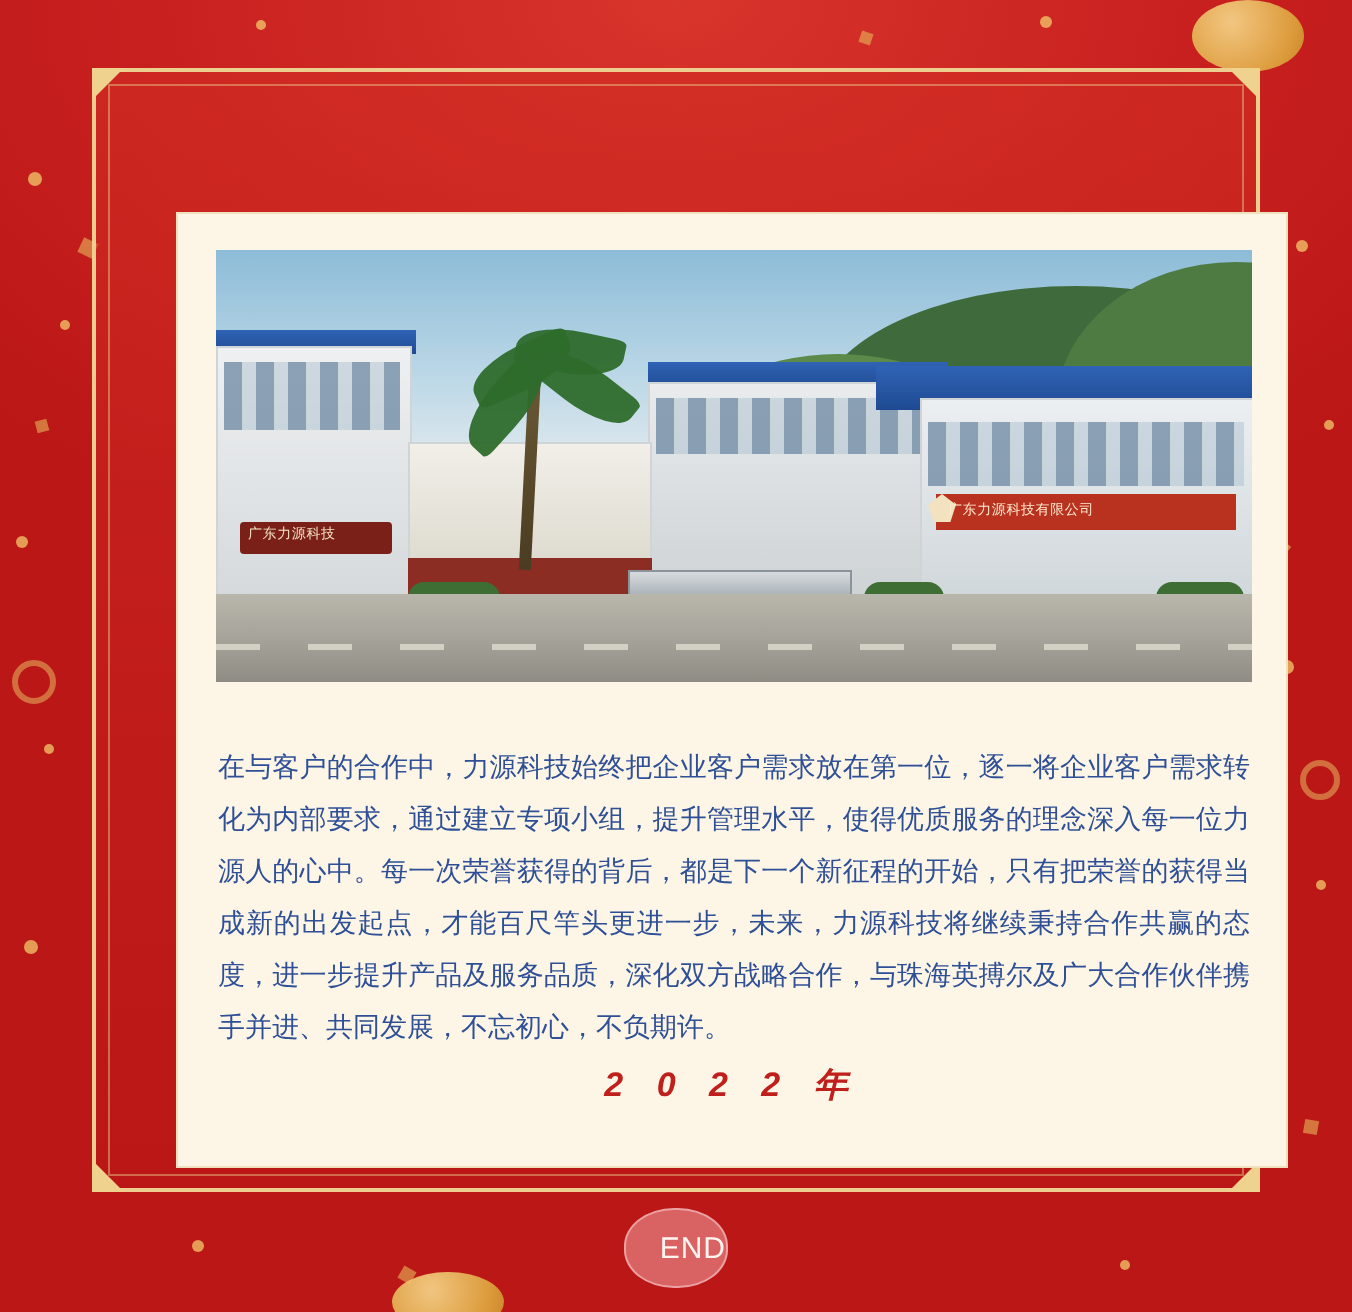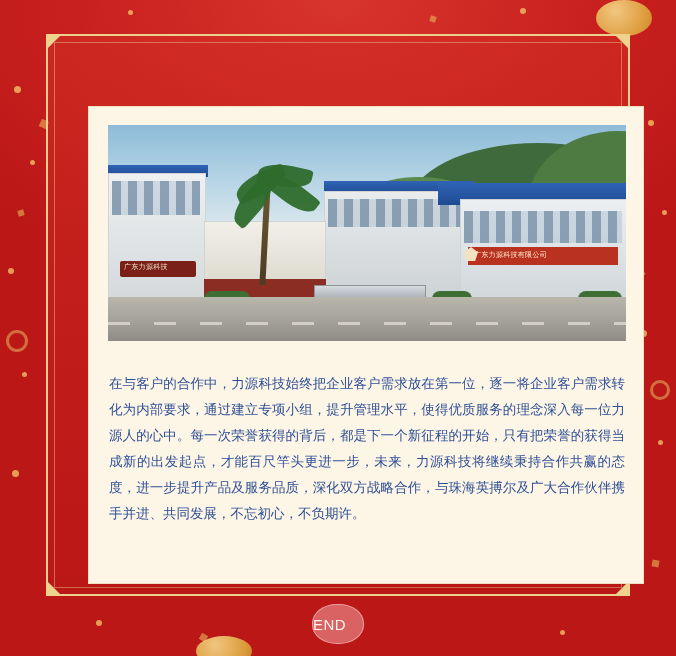--- a/index.html
+++ b/index.html
@@ -284,21 +284,21 @@
     left: 50%;
     top: 604px;
     transform: translateX(-50%);
     width: 50px;
     height: 38px;
     border-radius: 25px / 19px;
     background: rgba(255, 190, 190, .45);
     border: 1px solid rgba(255,225,225,.5);
     display: flex;
     align-items: center;
-    justify-content: flex-start;
+    justify-content: flex-end;
     z-index: 7;
   }
   #end-label {
     color: #fff4f0;
     font-size: 15px;
     letter-spacing: .5px;
   }
 </style>
 </head>
 <body>
@@ -375,19 +375,20 @@
       <div class="bush" style="left:96px;width:46px;"></div>
       <div class="bush" style="left:324px;width:40px;"></div>
       <div class="bush" style="left:470px;width:44px;"></div>
 
       <div id="ground"></div>
       <div class="road-line"></div>
     </div>
 
     <p id="body-text">在与客户的合作中，力源科技始终把企业客户需求放在第一位，逐一将企业客户需求转化为内部要求，通过建立专项小组，提升管理水平，使得优质服务的理念深入每一位力源人的心中。每一次荣誉获得的背后，都是下一个新征程的开始，只有把荣誉的获得当成新的出发起点，才能百尺竿头更进一步，未来，力源科技将继续秉持合作共赢的态度，进一步提升产品及服务品质，深化双方战略合作，与珠海英搏尔及广大合作伙伴携手并进、共同发展，不忘初心，不负期许。</p>
 
+    <div id="year">2 0 2 2 年</div>
   </div>
 
   <div id="end-badge">
     <span id="end-label">END</span>
   </div>
 
 </div>
 
 </body></html>

